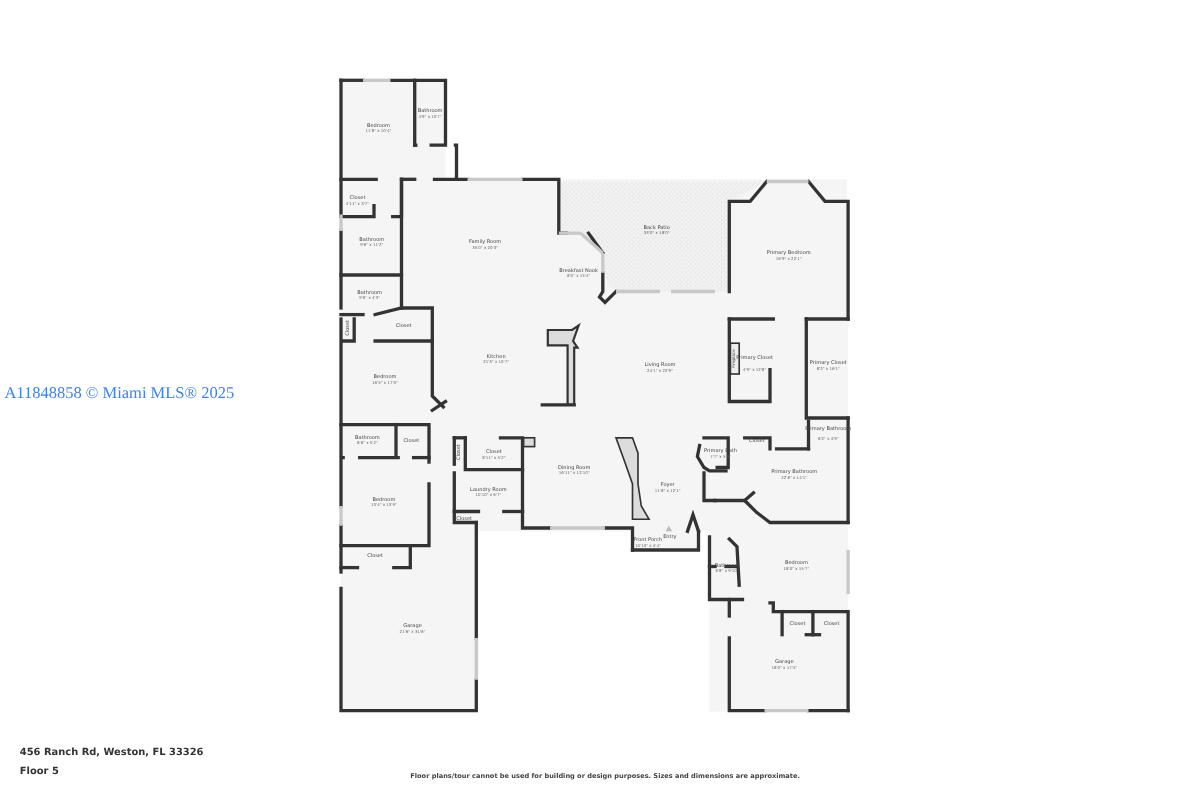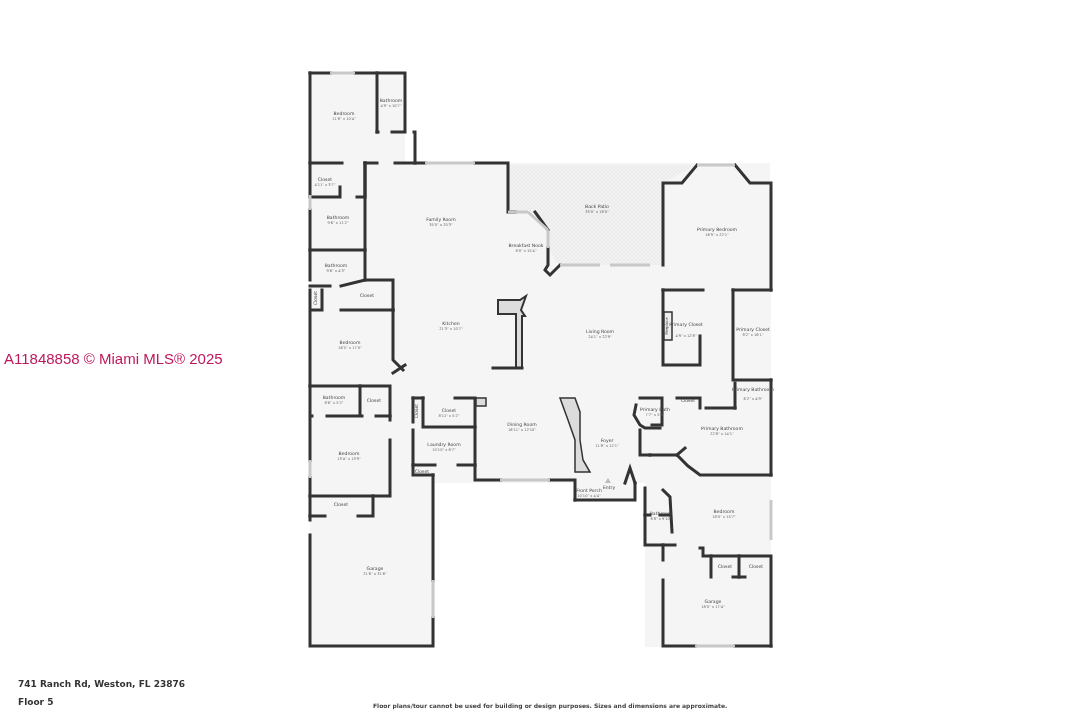--- a/index.html
+++ b/index.html
@@ -3,21 +3,21 @@
 <meta charset="utf-8">
 <style>
   html, body { margin:0; padding:0; background:#ffffff; }
   body { width:1081px; height:720px; position:relative; overflow:hidden; font-family:"DejaVu Sans", sans-serif; }
   #plan { position:absolute; left:0; top:0; width:1081px; height:720px; }
   .room-fill { fill:#f5f5f5; }
   .wall { stroke:#333333; stroke-width:3; fill:none; stroke-linecap:square; }
   .window { stroke:#c8c8c8; stroke-width:3; fill:none; }
   .room-label { font-family:"DejaVu Sans", sans-serif; font-size:4.6px; fill:#444; text-anchor:middle; }
   .room-dim { font-family:"DejaVu Sans", sans-serif; font-size:3.6px; fill:#666; text-anchor:middle; }
-  .watermark { position:absolute; left:4px; top:350px; font-family:Liberation Sans, sans-serif; font-size:15px; color:#be185d; white-space:nowrap; }
+  .watermark { position:absolute; left:4px; top:350px; font-family:Liberation Serif, serif; font-size:15px; color:#3b82f6; white-space:nowrap; }
   .address { position:absolute; left:18px; top:679px; font-family:"DejaVu Sans", sans-serif; font-size:9px; font-weight:bold; color:#333; }
   .floor { position:absolute; left:18px; top:697px; font-family:"DejaVu Sans", sans-serif; font-size:9px; font-weight:bold; color:#333; }
   .disclaimer { position:absolute; left:373px; top:702px; font-family:"DejaVu Sans", sans-serif; font-size:6px; font-weight:bold; color:#444; white-space:nowrap; }
 </style>
 </head>
 <body>
 
 <svg id="plan" viewBox="0 0 1081 720" xmlns="http://www.w3.org/2000/svg">
   <defs>
     <pattern id="patio" width="4" height="4" patternUnits="userSpaceOnUse">
@@ -288,15 +288,15 @@
       <text class="room-dim" x="375" y="575">21'6" x 31'6"</text>
     </g>
     <g>
       <text class="room-label" x="713" y="603">Garage</text>
       <text class="room-dim" x="713" y="608">18'0" x 17'4"</text>
     </g>
   </g>
 </svg>
 
 <div class="watermark">A11848858 © Miami MLS® 2025</div>
-<div class="address">741 Ranch Rd, Weston, FL 23876</div>
+<div class="address">456 Ranch Rd, Weston, FL 33326</div>
 <div class="floor">Floor 5</div>
 <div class="disclaimer">Floor plans/tour cannot be used for building or design purposes. Sizes and dimensions are approximate.</div>
 
 </body></html>

